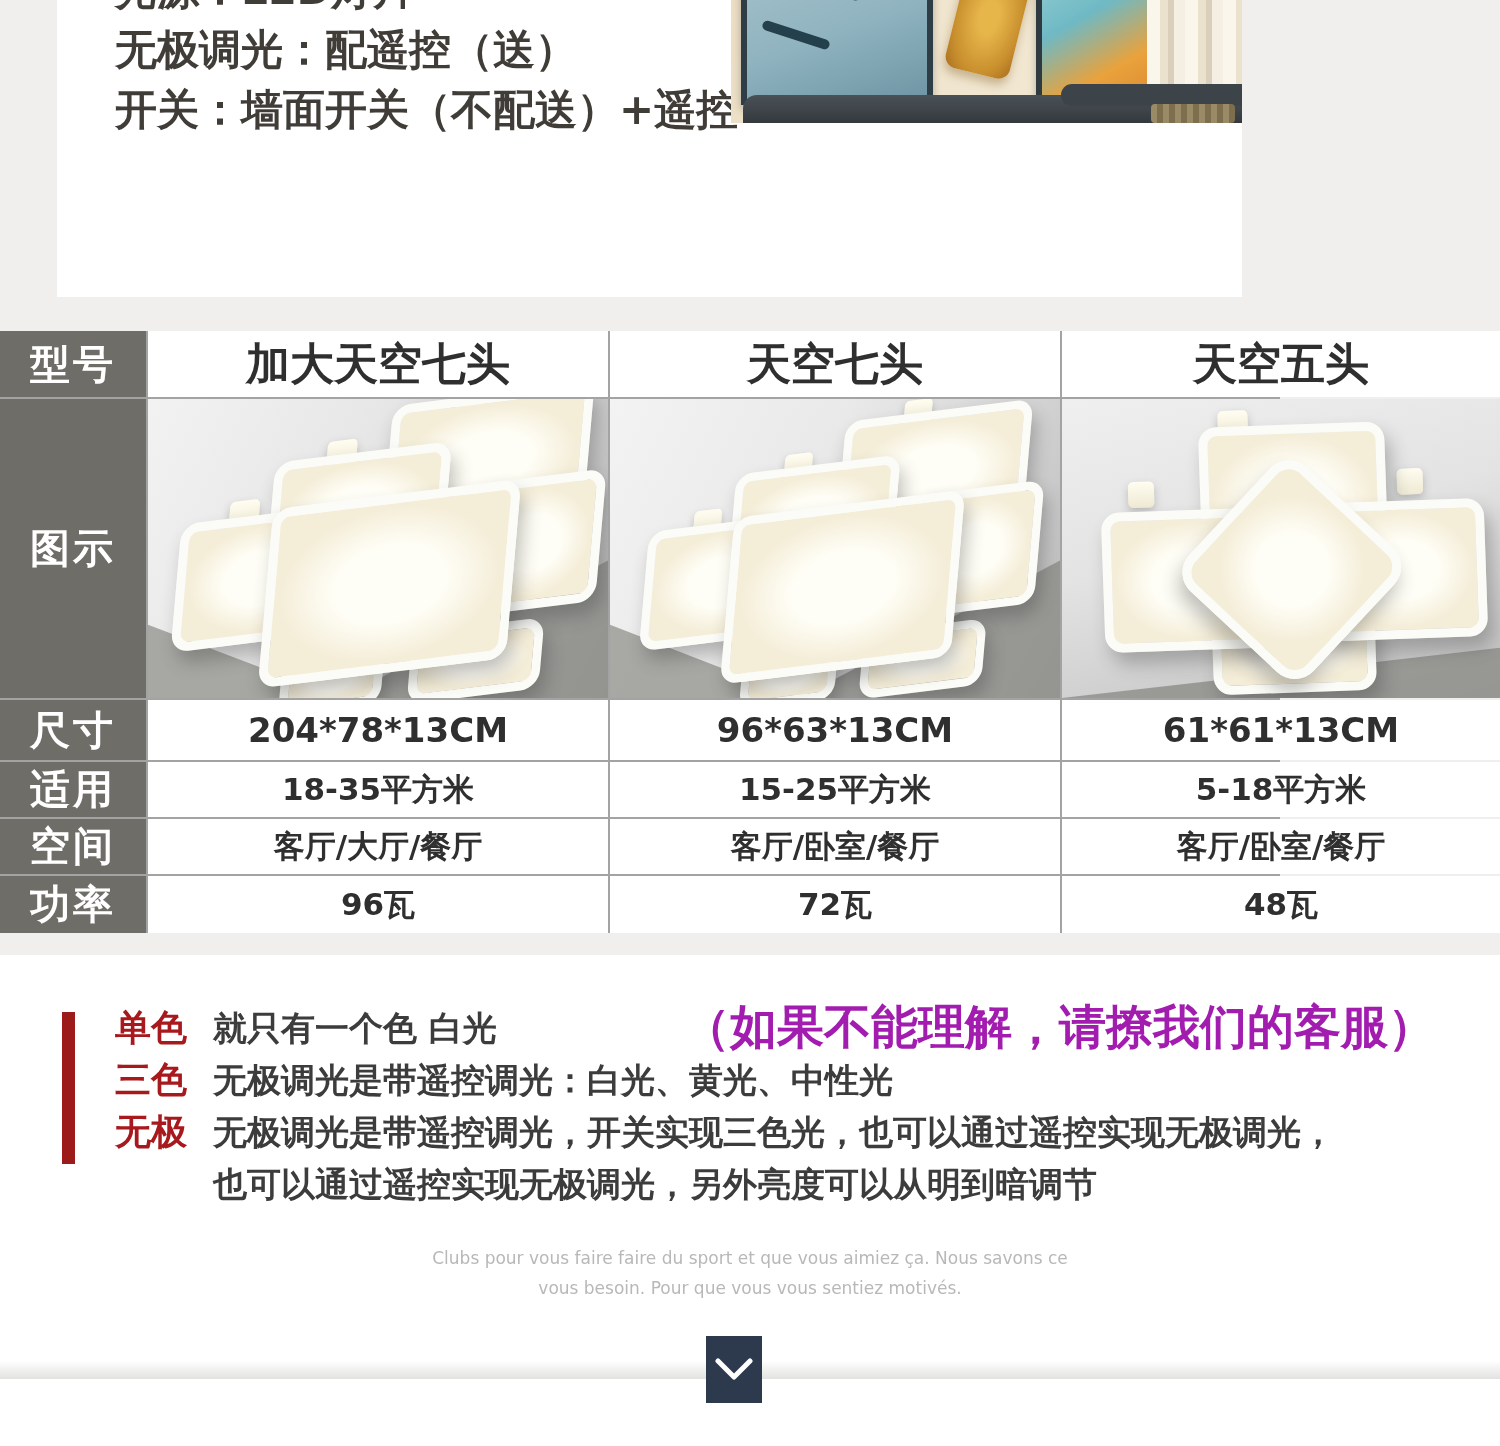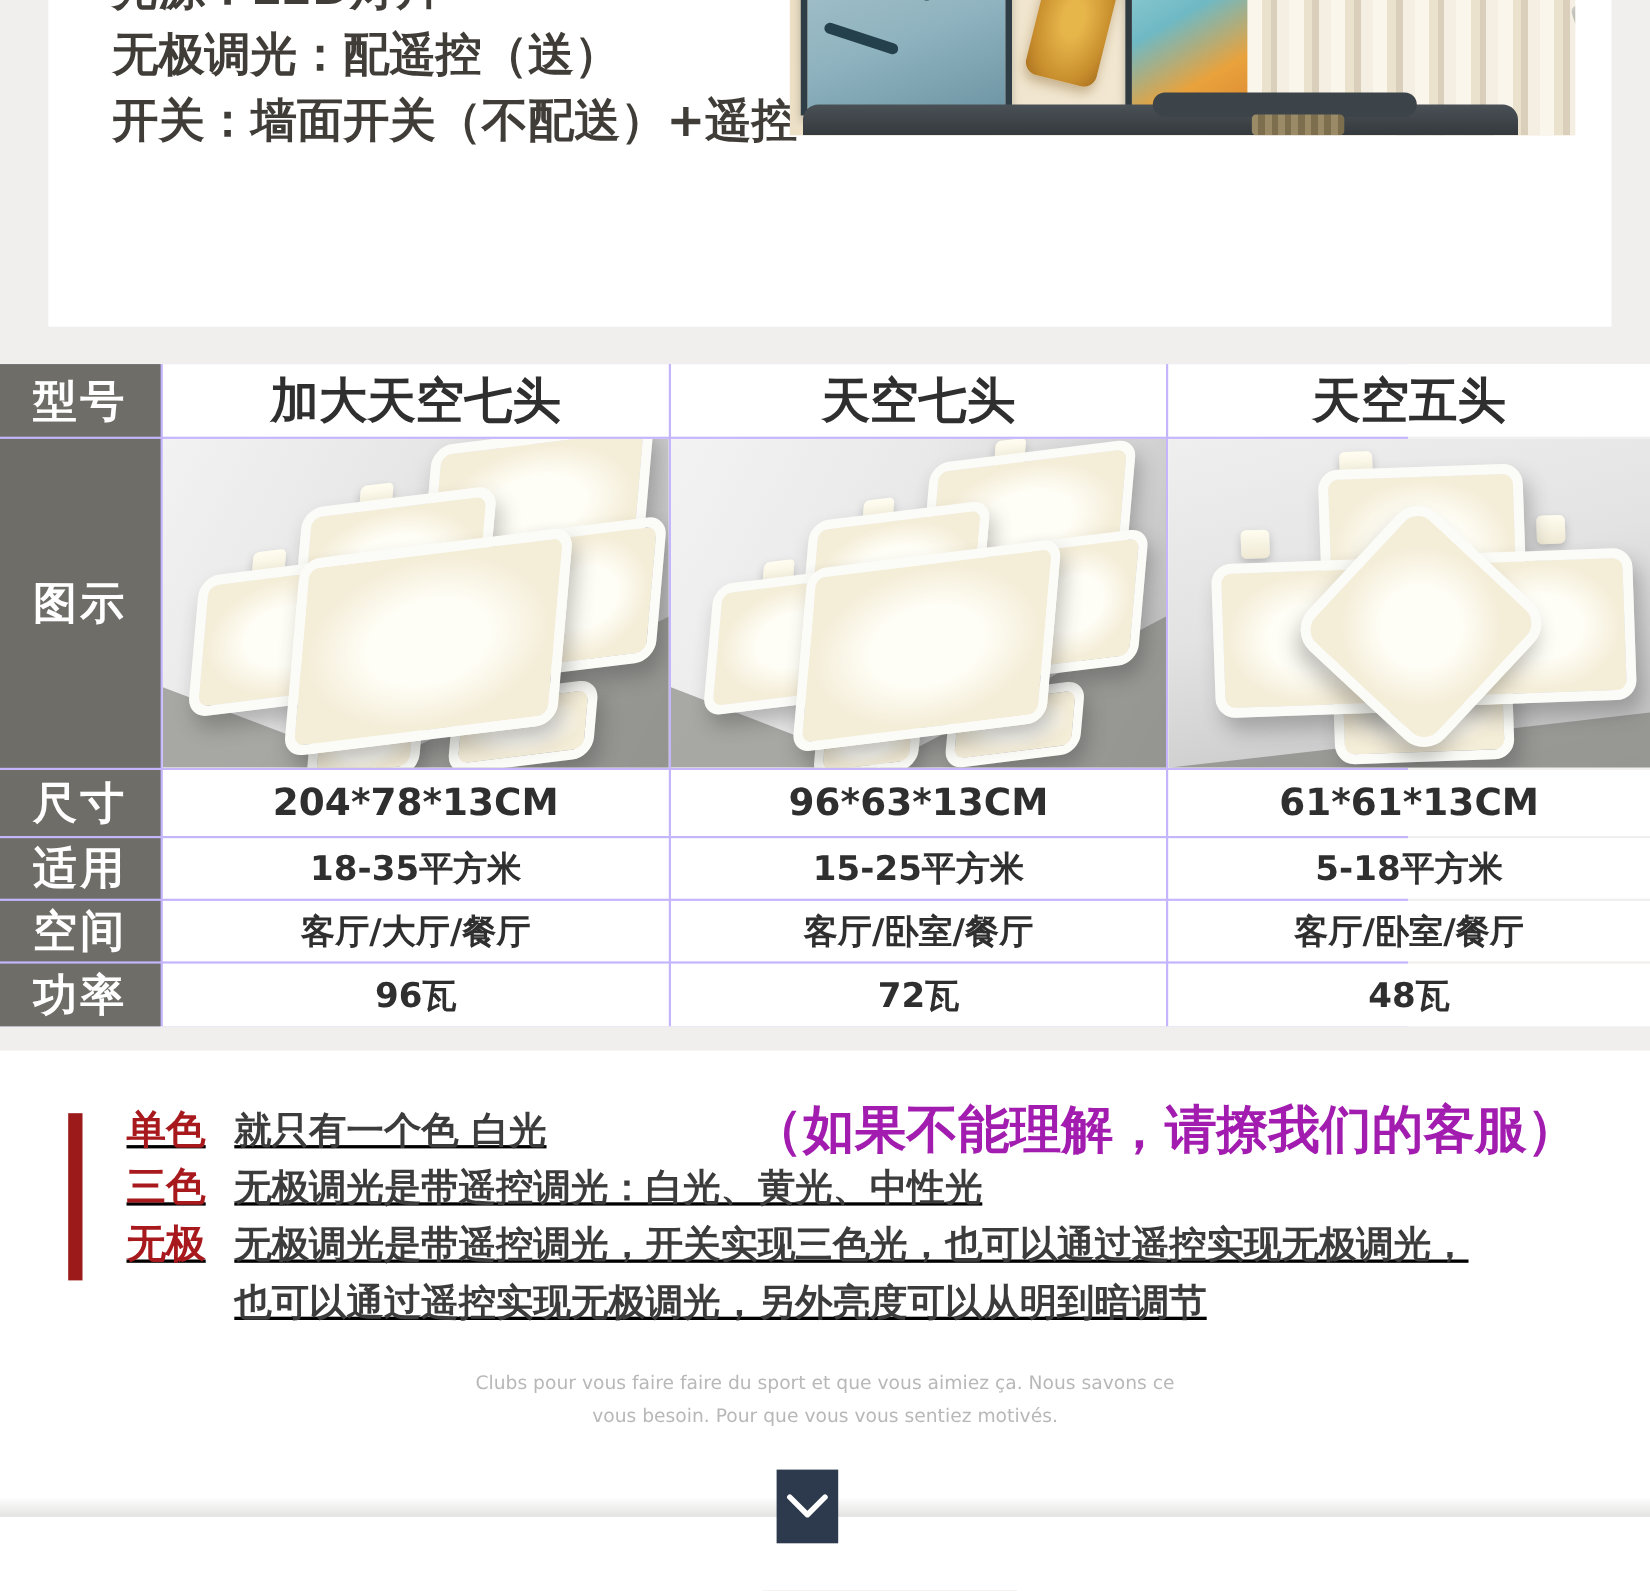--- a/index.html
+++ b/index.html
@@ -1,41 +1,41 @@
 <!DOCTYPE html>
 <html><head>
 <meta charset="utf-8">
 <style>
   html,body{margin:0;padding:0;}
   body{font-family:"DejaVu Sans","Liberation Sans",sans-serif;background:#f0efed;}
   .page{position:relative;width:1500px;height:1446px;background:#f0efed;overflow:hidden;}
 
   
-  .top-white{position:absolute;left:44px;top:0;width:1421px;height:297px;background:#ffffff;overflow:hidden;}
+  .top-white{position:absolute;left:57px;top:0;width:1185px;height:297px;background:#ffffff;overflow:hidden;}
   .spec-lines{position:absolute;left:58px;top:-40px;}
   .spec{height:60px;line-height:60px;font-size:42px;font-weight:bold;color:#403c38;white-space:nowrap;}
 
   
   .photo{position:absolute;left:674px;top:0;width:714px;height:123px;overflow:hidden;background:linear-gradient(105deg,#ecdfc6 0%,#f2e8d2 45%,#efe4cc 60%);}
   .photo i{position:absolute;display:block;}
   .p-paint1{left:10px;top:-62px;width:180px;height:155px;background:linear-gradient(160deg,#a9c4cd 0%,#8fb3bf 55%,#6f96a5 100%);border:6px solid #2f3e46;box-shadow:0 4px 8px rgba(0,0,0,.25);}
   .p-whale{left:40px;top:-30px;width:95px;height:14px;background:#24404d;border-radius:8px;transform:rotate(24deg);}
   .p-whale2{left:30px;top:30px;width:70px;height:10px;background:#24404d;border-radius:6px;transform:rotate(18deg);}
   .p-gold{left:225px;top:-40px;width:66px;height:115px;background:radial-gradient(#e7b64b 20%,#c98f2e 70%,#a86f1f 100%);border-radius:12px;transform:rotate(14deg);box-shadow:0 6px 10px rgba(120,80,20,.35);}
   .p-paint2{left:305px;top:-58px;width:138px;height:152px;background:linear-gradient(150deg,#9fd3d8 0%,#6fb9c4 40%,#e9a23c 70%,#d9832f 100%);border:6px solid #2f3a40;box-shadow:0 4px 8px rgba(0,0,0,.25);}
   .p-column{left:552px;top:0;width:88px;height:123px;background:repeating-linear-gradient(90deg,#72705f 0 10px,#55544a 10px 18px,#807e6c 18px 26px);}
   .p-plant{left:585px;top:52px;width:46px;height:52px;background:radial-gradient(#86a648 30%,#5e7f2f 80%);border-radius:40% 60% 50% 50%;transform:rotate(-18deg);}
   .p-lamp-head{left:712px;top:-2px;width:52px;height:26px;background:linear-gradient(#cccdc6,#a2a39a);border-radius:6px 6px 18px 4px;transform:rotate(-18deg);}
   .p-curtain{left:416px;top:0;width:298px;height:123px;background:repeating-linear-gradient(90deg,#faf6ec 0 13px,#eae2cd 13px 21px,#d9cfba 21px 27px,#f4efe2 27px 38px);}
   .p-sofa{left:12px;top:95px;width:650px;height:28px;background:linear-gradient(#4a5156,#34393d);border-radius:14px 14px 0 0;}
   .p-pillow{left:330px;top:84px;width:240px;height:22px;background:#3d4449;border-radius:12px;}
   .p-bench{left:420px;top:104px;width:84px;height:19px;background:repeating-linear-gradient(90deg,#9a8a66 0 6px,#7d6e4e 6px 12px);border-radius:4px;}
 
   
-  .ctable{position:absolute;left:0;top:331px;width:1280px;display:grid;grid-template-columns:146px 460px 450px 438px;grid-template-rows:66px 299px 60px 55px 55px 57px;gap:2px;background:#c4b5fd;}
+  .ctable{position:absolute;left:0;top:331px;width:1280px;display:grid;grid-template-columns:146px 460px 450px 438px;grid-template-rows:66px 299px 60px 55px 55px 57px;gap:2px;background:#a3a3a3;}
   .hcell{background:#6e6d68;color:#ffffff;display:flex;align-items:center;justify-content:center;font-size:40px;font-weight:600;letter-spacing:3px;}
   .cell{background:#ffffff;display:flex;align-items:center;justify-content:center;color:#2f2f2f;font-weight:bold;}
   .cell.name{font-size:44px;}
   .cell.size{font-size:34px;}
   .cell.val{font-size:31px;}
   .imgcell{background:#ffffff;position:relative;overflow:hidden;padding:0;}
 
   .scene{position:absolute;inset:0;overflow:hidden;}
   .s1{background:linear-gradient(118deg,#f2f2f2 0%,#e7e7e7 38%,#d0d0d0 68%,#b0b0b0 100%);}
   .s2{background:linear-gradient(118deg,#f3f3f3 0%,#e9e9e9 40%,#d4d4d4 70%,#b6b6b6 100%);}
@@ -50,21 +50,21 @@
   .lamp7b{left:20px;top:16px;width:400px;height:276px;transform:rotate(-7deg) skewX(-12deg) scale(.93);}
   .lamp5{left:32px;top:8px;width:370px;height:278px;transform:rotate(-2deg);}
   .head{position:absolute;display:block;border-radius:18px;background:radial-gradient(closest-side,#fffef6 48%,#f4edd8 96%);border:9px solid #fbfbf7;box-shadow:6px 12px 18px rgba(50,50,50,.3);}
   .diamond{transform:rotate(45deg);border-radius:26px;}
   .cube{position:absolute;display:block;width:30px;height:30px;border-radius:5px;background:linear-gradient(#fffdf0,#efe9d4);box-shadow:0 4px 8px rgba(80,80,80,.3);}
 
   
   .bottom-white{position:absolute;left:0;top:955px;width:1500px;height:491px;background:#ffffff;}
   .red-bar{position:absolute;left:62px;top:1012px;width:13px;height:152px;background:#9c1a1a;}
   .notes{position:absolute;left:115px;top:1008px;}
-  .note-line{display:flex;align-items:flex-end;margin-bottom:12px;text-decoration:underline;}
+  .note-line{display:flex;align-items:flex-end;margin-bottom:12px;}
   .note-label{display:inline-block;width:80px;min-width:80px;font-size:36px;font-weight:bold;color:#a8191d;line-height:40px;}
   .note-text{font-size:34px;font-weight:600;color:#3c3c3c;line-height:40px;white-space:nowrap;margin-left:18px;}
   .note-line.cont .note-label{visibility:hidden;}
   .headline{position:absolute;left:683px;top:996px;font-size:47px;font-weight:bold;color:#a21caf;white-space:nowrap;}
 
   
   .fr-text{position:absolute;left:0;top:1243px;width:1500px;text-align:center;color:#b8b8b8;font-size:17px;line-height:30px;}
   .band{position:absolute;left:0;top:1362px;width:1500px;height:17px;background:linear-gradient(to bottom,#fdfdfd,#e2e2e0);}
   .below-band{position:absolute;left:0;top:1379px;width:1500px;height:67px;background:#ffffff;}
   .expand-btn{position:absolute;left:706px;top:1336px;width:56px;height:67px;background:#2d3a4e;border:none;display:flex;align-items:center;justify-content:center;cursor:pointer;z-index:5;}

